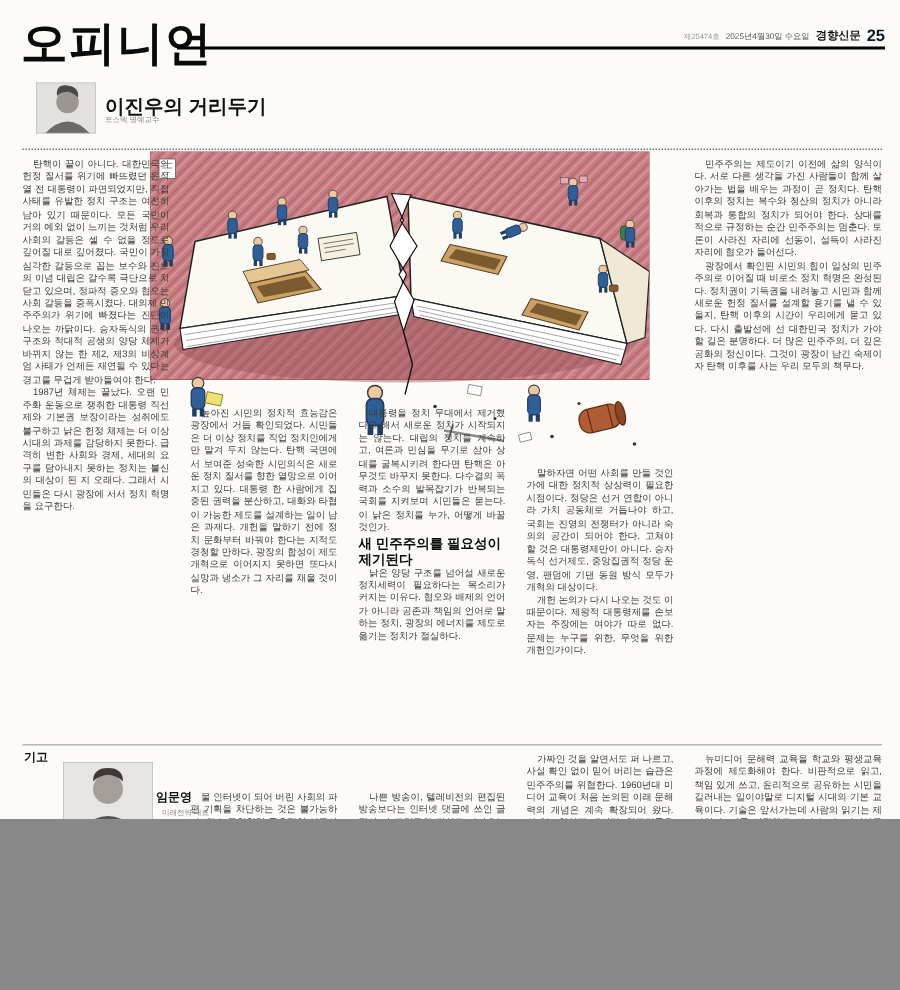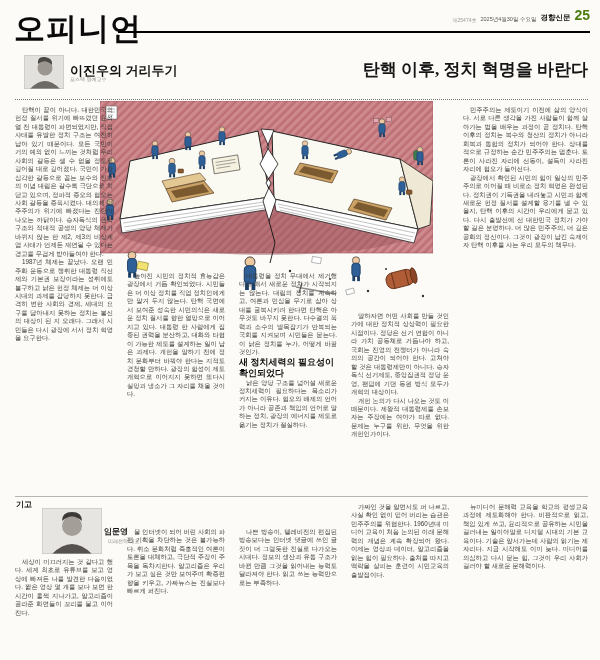--- a/index.html
+++ b/index.html
@@ -1,26 +1,26 @@
 <!DOCTYPE html>
 <html><head>
 <meta charset="utf-8">
 <style>
   html,body{margin:0;padding:0;background:#888;}
-  .page{position:relative;width:600px;height:660px;background:#fcfbf7;overflow:hidden;
+  .page{position:relative;width:600px;height:546px;background:#fcfbf7;overflow:hidden;
         font-family:"Liberation Sans","DejaVu Sans",sans-serif;color:#222;}
   
   .section-title{position:absolute;left:14px;top:8px;font-size:31px;font-weight:bold;
         letter-spacing:1px;color:#0a0a0a;}
   .header-rule{position:absolute;left:118px;top:31px;width:472px;height:2px;background:#000;}
-  .masthead{position:absolute;right:10px;top:7px;display:flex;align-items:flex-end;gap:4px;}
+  .masthead{position:absolute;right:10px;top:18px;display:flex;align-items:center;gap:4px;}
   .mh-issue{font-size:5px;color:#999;}
   .mh-date{font-size:5.5px;color:#555;}
   .mh-paper{font-size:7.5px;font-weight:bold;color:#111;}
-  .mh-page{font-size:14px;font-weight:bold;color:#4d7c0f;}
+  .mh-page{font-size:11px;font-weight:bold;color:#0f172a;}
   
   .byline-photo{position:absolute;left:24px;top:55px;width:40px;height:34px;}
   .col-title{position:absolute;left:70px;top:62px;font-size:13px;font-weight:bold;color:#111;}
   .col-sub{position:absolute;left:70px;top:76px;font-size:5px;color:#888;}
   .headline{position:absolute;left:300px;top:58px;width:288px;text-align:right;
         font-family:"Liberation Serif","DejaVu Serif",serif;font-size:17px;font-weight:bold;color:#151515;}
   .dotted-rule{position:absolute;left:15px;top:99px;width:573px;border-top:1px dotted #777;}
   
   .col{position:absolute;font-size:6.3px;line-height:8.45px;text-align:justify;
         color:#3a3a3a;overflow:hidden;word-break:break-all;}
@@ -58,21 +58,20 @@
 
   <svg class="byline-photo" viewBox="0 0 40 34">
     <rect width="40" height="34" fill="#e2e1de"></rect>
     <circle cx="21" cy="13" r="7.5" fill="#9b968f"></circle>
     <path d="M6,34 Q21,18 36,34 Z" fill="#6d6a66"></path>
     <path d="M14,9 q7,-6 14,1 q1,-7 -7,-8 q-8,-1 -7,7" fill="#4b4845"></path>
     <rect width="40" height="34" fill="none" stroke="#bbb" stroke-width="1"></rect>
   </svg>
   <div class="col-title">이진우의 거리두기</div>
   <div class="col-sub">포스텍 명예교수</div>
-  <div class="headline">탄핵 이후, 정치 혁명을 바란다</div>
   <div class="dotted-rule"></div>
 
   <svg class="illu" viewBox="0 0 333 205">
     <defs>
       <pattern id="ht" width="6" height="6" patternUnits="userSpaceOnUse" patternTransform="rotate(45)">
         <rect width="6" height="6" fill="#c67e82"></rect>
         <line x1="0" y1="0" x2="0" y2="6" stroke="#b5666c" stroke-width="2"></line>
         <line x1="3.2" y1="0" x2="3.2" y2="6" stroke="#d8989c" stroke-width="1.1"></line>
       </pattern>
       <g id="person">
@@ -176,21 +175,21 @@
 
   <div class="col c1 t-full">
     <p>탄핵이 끝이 아니다. 대한민국의 헌정 질서를 위기에 빠뜨렸던 윤석열 전 대통령이 파면되었지만, 직접 사태를 유발한 정치 구조는 여전히 남아 있기 때문이다. 모든 국민이 거의 예외 없이 느끼는 것처럼 우리 사회의 갈등은 셀 수 없을 정도로 깊어질 대로 깊어졌다. 국민이 가장 심각한 갈등으로 꼽는 보수와 진보의 이념 대립은 갈수록 극단으로 치닫고 있으며, 정파적 증오와 혐오는 사회 갈등을 증폭시켰다. 대의제 민주주의가 위기에 빠졌다는 진단이 나오는 까닭이다. 승자독식의 권력 구조와 적대적 공생의 양당 체제가 바뀌지 않는 한 제2, 제3의 비상계엄 사태가 언제든 재연될 수 있다는 경고를 무겁게 받아들여야 한다.</p>
     <p>1987년 체제는 끝났다. 오랜 민주화 운동으로 쟁취한 대통령 직선제와 기본권 보장이라는 성취에도 불구하고 낡은 헌정 체제는 더 이상 시대의 과제를 감당하지 못한다. 급격히 변한 사회와 경제, 세대의 요구를 담아내지 못하는 정치는 불신의 대상이 된 지 오래다. 그래서 시민들은 다시 광장에 서서 정치 혁명을 요구한다.</p>
   </div>
   <div class="col c2 t-mid">
     <p>높아진 시민의 정치적 효능감은 광장에서 거듭 확인되었다. 시민들은 더 이상 정치를 직업 정치인에게만 맡겨 두지 않는다. 탄핵 국면에서 보여준 성숙한 시민의식은 새로운 정치 질서를 향한 열망으로 이어지고 있다. 대통령 한 사람에게 집중된 권력을 분산하고, 대화와 타협이 가능한 제도를 설계하는 일이 남은 과제다. 개헌을 말하기 전에 정치 문화부터 바꿔야 한다는 지적도 경청할 만하다. 광장의 함성이 제도 개혁으로 이어지지 못하면 또다시 실망과 냉소가 그 자리를 채울 것이다.</p>
   </div>
   <div class="col c3 t-mid">
     <p>대통령을 정치 무대에서 제거했다고 해서 새로운 정치가 시작되지는 않는다. 대립의 정치를 계속하고, 여론과 민심을 무기로 삼아 상대를 굴복시키려 한다면 탄핵은 아무것도 바꾸지 못한다. 다수결의 폭력과 소수의 발목잡기가 반복되는 국회를 지켜보며 시민들은 묻는다. 이 낡은 정치를 누가, 어떻게 바꿀 것인가.</p>
-    <p class="subhead">새 정치세력의 필요성이 확인되었다</p>
+    <p class="subhead">새 민주주의를 필요성이 제기된다</p>
     <p>낡은 양당 구조를 넘어설 새로운 정치세력이 필요하다는 목소리가 커지는 이유다. 혐오와 배제의 언어가 아니라 공존과 책임의 언어로 말하는 정치, 광장의 에너지를 제도로 옮기는 정치가 절실하다.</p>
   </div>
   <div class="col c4 t-low">
     <p>말하자면 어떤 사회를 만들 것인가에 대한 정치적 상상력이 필요한 시점이다. 정당은 선거 연합이 아니라 가치 공동체로 거듭나야 하고, 국회는 진영의 전쟁터가 아니라 숙의의 공간이 되어야 한다. 고쳐야 할 것은 대통령제만이 아니다. 승자독식 선거제도, 중앙집권적 정당 운영, 팬덤에 기댄 동원 방식 모두가 개혁의 대상이다.</p>
     <p>개헌 논의가 다시 나오는 것도 이 때문이다. 제왕적 대통령제를 손보자는 주장에는 여야가 따로 없다. 문제는 누구를 위한, 무엇을 위한 개헌인가이다.</p>
   </div>
   <div class="col c5 t-full">
     <p>민주주의는 제도이기 이전에 삶의 양식이다. 서로 다른 생각을 가진 사람들이 함께 살아가는 법을 배우는 과정이 곧 정치다. 탄핵 이후의 정치는 복수와 청산의 정치가 아니라 회복과 통합의 정치가 되어야 한다. 상대를 적으로 규정하는 순간 민주주의는 멈춘다. 토론이 사라진 자리에 선동이, 설득이 사라진 자리에 혐오가 들어선다.</p>
     <p>광장에서 확인된 시민의 힘이 일상의 민주주의로 이어질 때 비로소 정치 혁명은 완성된다. 정치권이 기득권을 내려놓고 시민과 함께 새로운 헌정 질서를 설계할 용기를 낼 수 있을지, 탄핵 이후의 시간이 우리에게 묻고 있다. 다시 출발선에 선 대한민국 정치가 가야 할 길은 분명하다. 더 많은 민주주의, 더 깊은 공화의 정신이다. 그것이 광장이 남긴 숙제이자 탄핵 이후를 사는 우리 모두의 책무다.</p>
   </div>

